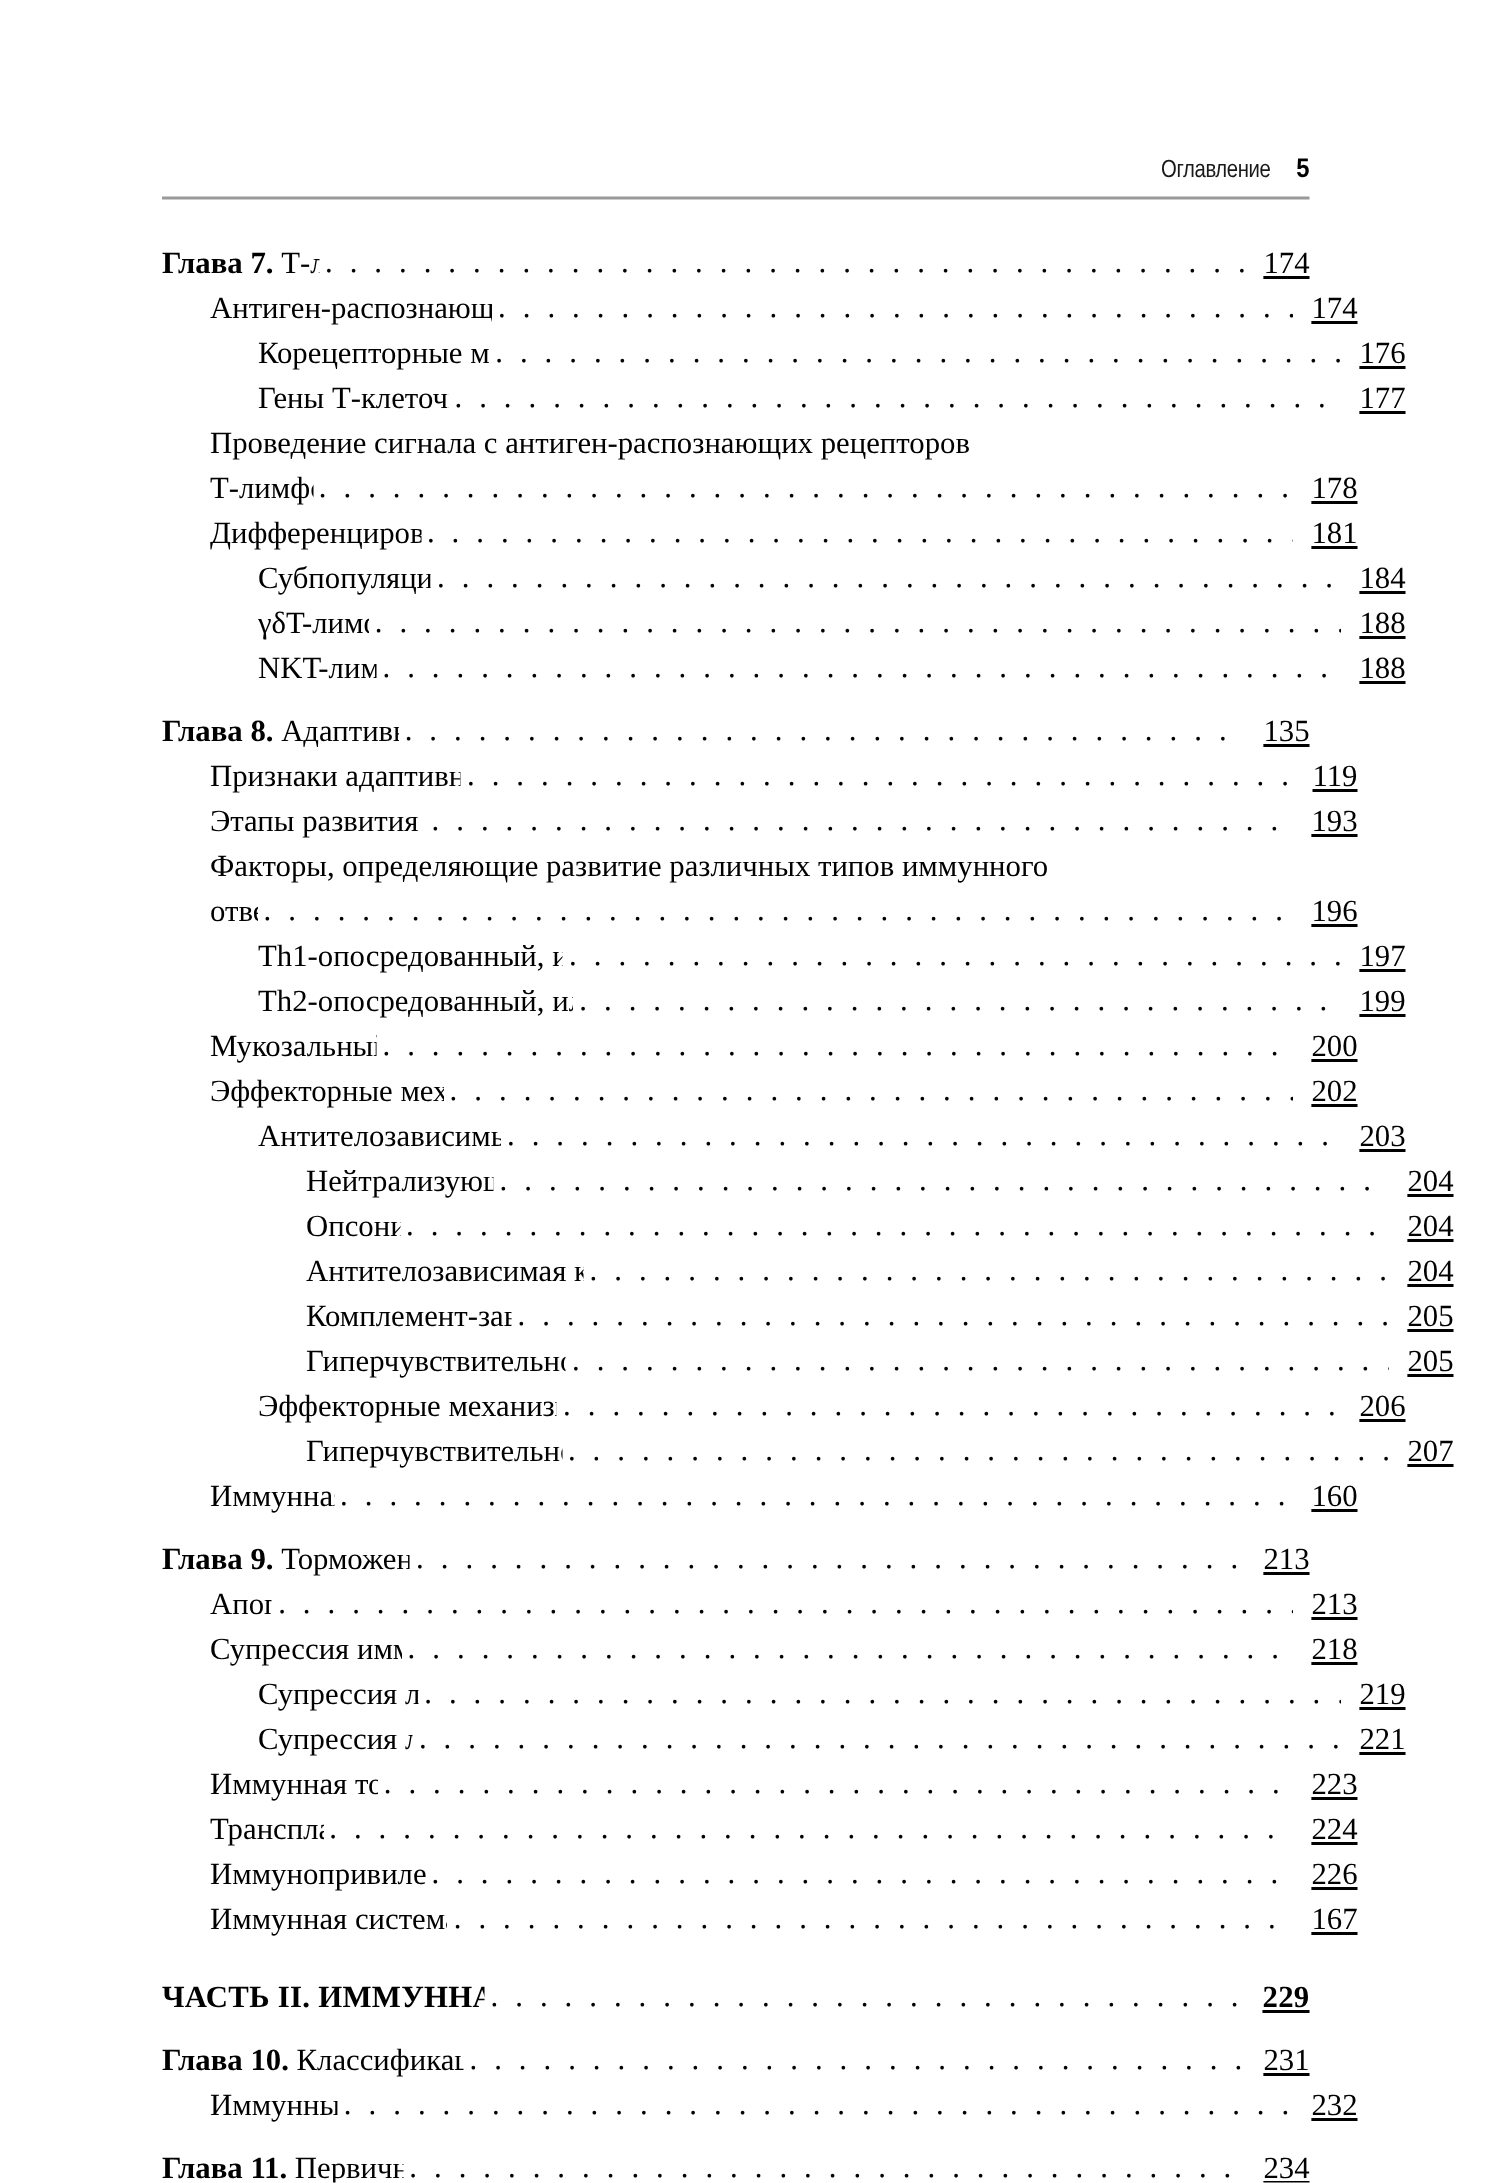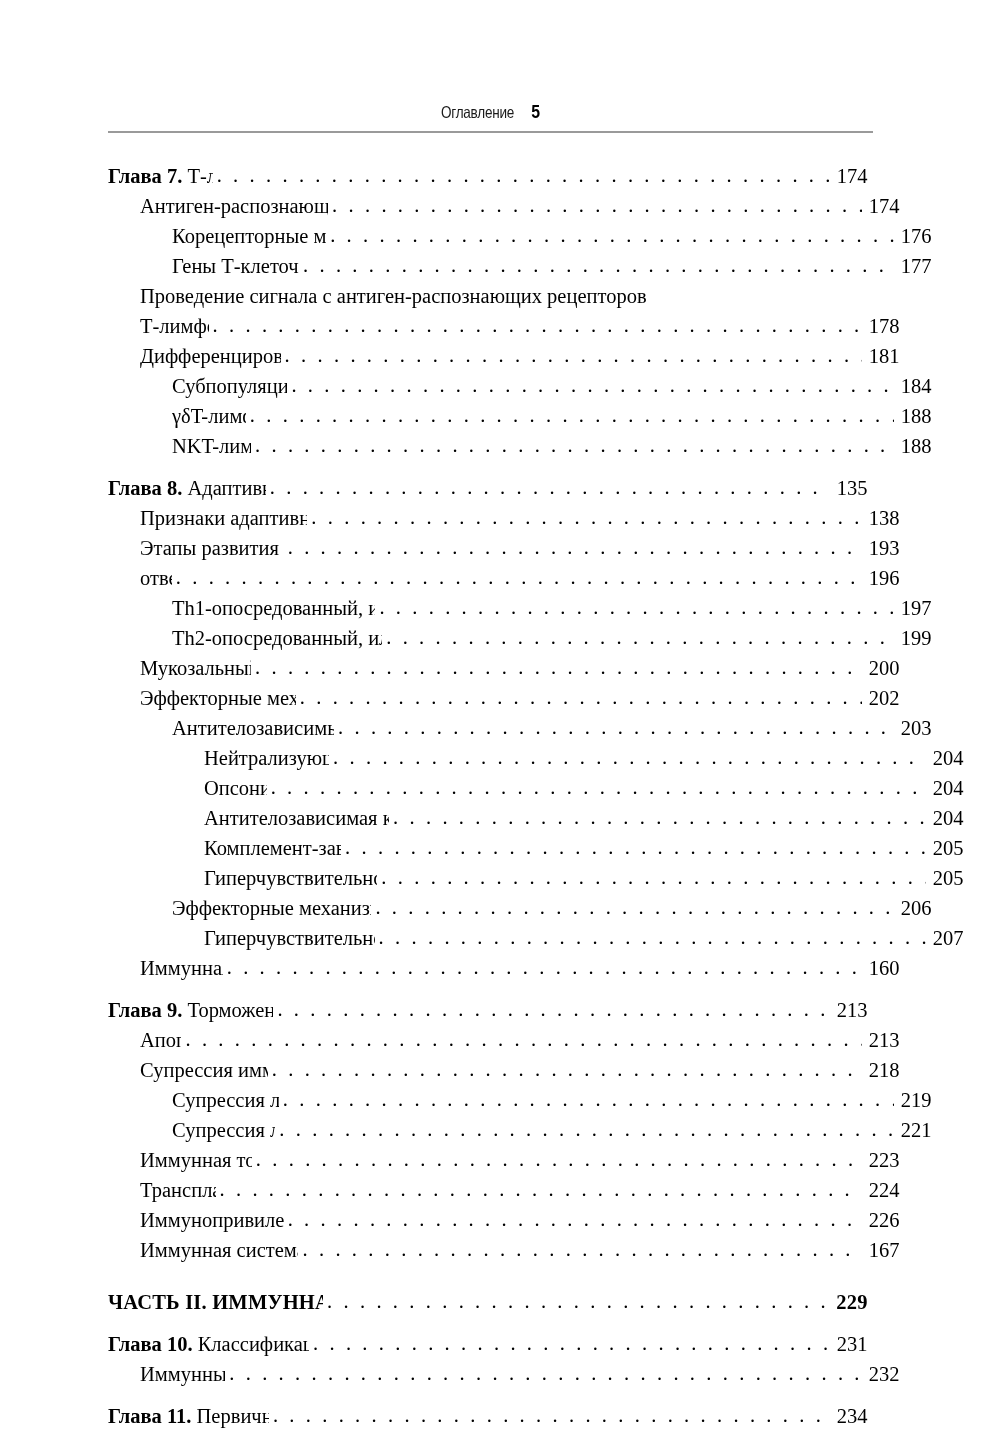--- a/index.html
+++ b/index.html
@@ -24,21 +24,21 @@
   }
 
   
   .running-head {
     position: absolute;
     left: 108px;
     top: 102px;
     width: 765px;
     display: flex;
     align-items: baseline;
-    justify-content: center;
+    justify-content: flex-end;
   }
   .running-head-title {
     font-family: "Liberation Sans", "DejaVu Sans", sans-serif;
     font-size: 16.5px;
     letter-spacing: -0.3px;
     transform: scaleX(0.82);
     transform-origin: left bottom;
     color: #1a1a1a;
   }
   .running-head-folio {
@@ -88,23 +88,24 @@
     letter-spacing: 3.1px;
     color: #000;
     transform: translateY(-1px);
   }
   .toc-leader::after {
     content: ". . . . . . . . . . . . . . . . . . . . . . . . . . . . . . . . . . . . . . . . . . . . . . . . . . . . . . . . . . . . . . . . . . . . . . . . . .";
   }
 
   .toc-page {
     flex: 0 0 auto;
-    text-align: center;
+    text-align: right;
     min-width: 42px;
     font-size: 20.5px;
+    text-decoration: underline;
   }
   .toc-entry.no-leader .toc-label { flex: 1 1 auto; }
 
   
   .lvl-0 { padding-left: 0px; }
   .lvl-1 { padding-left: 32px; }
   .lvl-2 { padding-left: 64px; }
   .lvl-3 { padding-left: 96px; }
 
   
@@ -188,26 +189,29 @@
         <span class="toc-page">188</span>
       </div>
       <div class="toc-entry lvl-0 chapter">
         <span class="toc-label"><span class="chap-num">Глава 8.</span><span> Адаптивный иммунный ответ</span></span>
         <span class="toc-leader"></span>
         <span class="toc-page">135</span>
       </div>
       <div class="toc-entry lvl-1">
         <span class="toc-label">Признаки адаптивного иммунного ответа.</span>
         <span class="toc-leader"></span>
-        <span class="toc-page">138</span>
+        <span class="toc-page">119</span>
       </div>
       <div class="toc-entry lvl-1">
         <span class="toc-label">Этапы развития иммунного ответа</span>
         <span class="toc-leader"></span>
         <span class="toc-page">193</span>
+      </div>
+      <div class="toc-entry lvl-1 no-leader">
+        <span class="toc-label">Факторы, определяющие развитие различных типов иммунного</span>
       </div>
       <div class="toc-entry lvl-1">
         <span class="toc-label">ответа</span>
         <span class="toc-leader"></span>
         <span class="toc-page">196</span>
       </div>
       <div class="toc-entry lvl-2">
         <span class="toc-label">Th1-опосредованный, или клеточный иммунный ответ</span>
         <span class="toc-leader"></span>
         <span class="toc-page">197</span>

